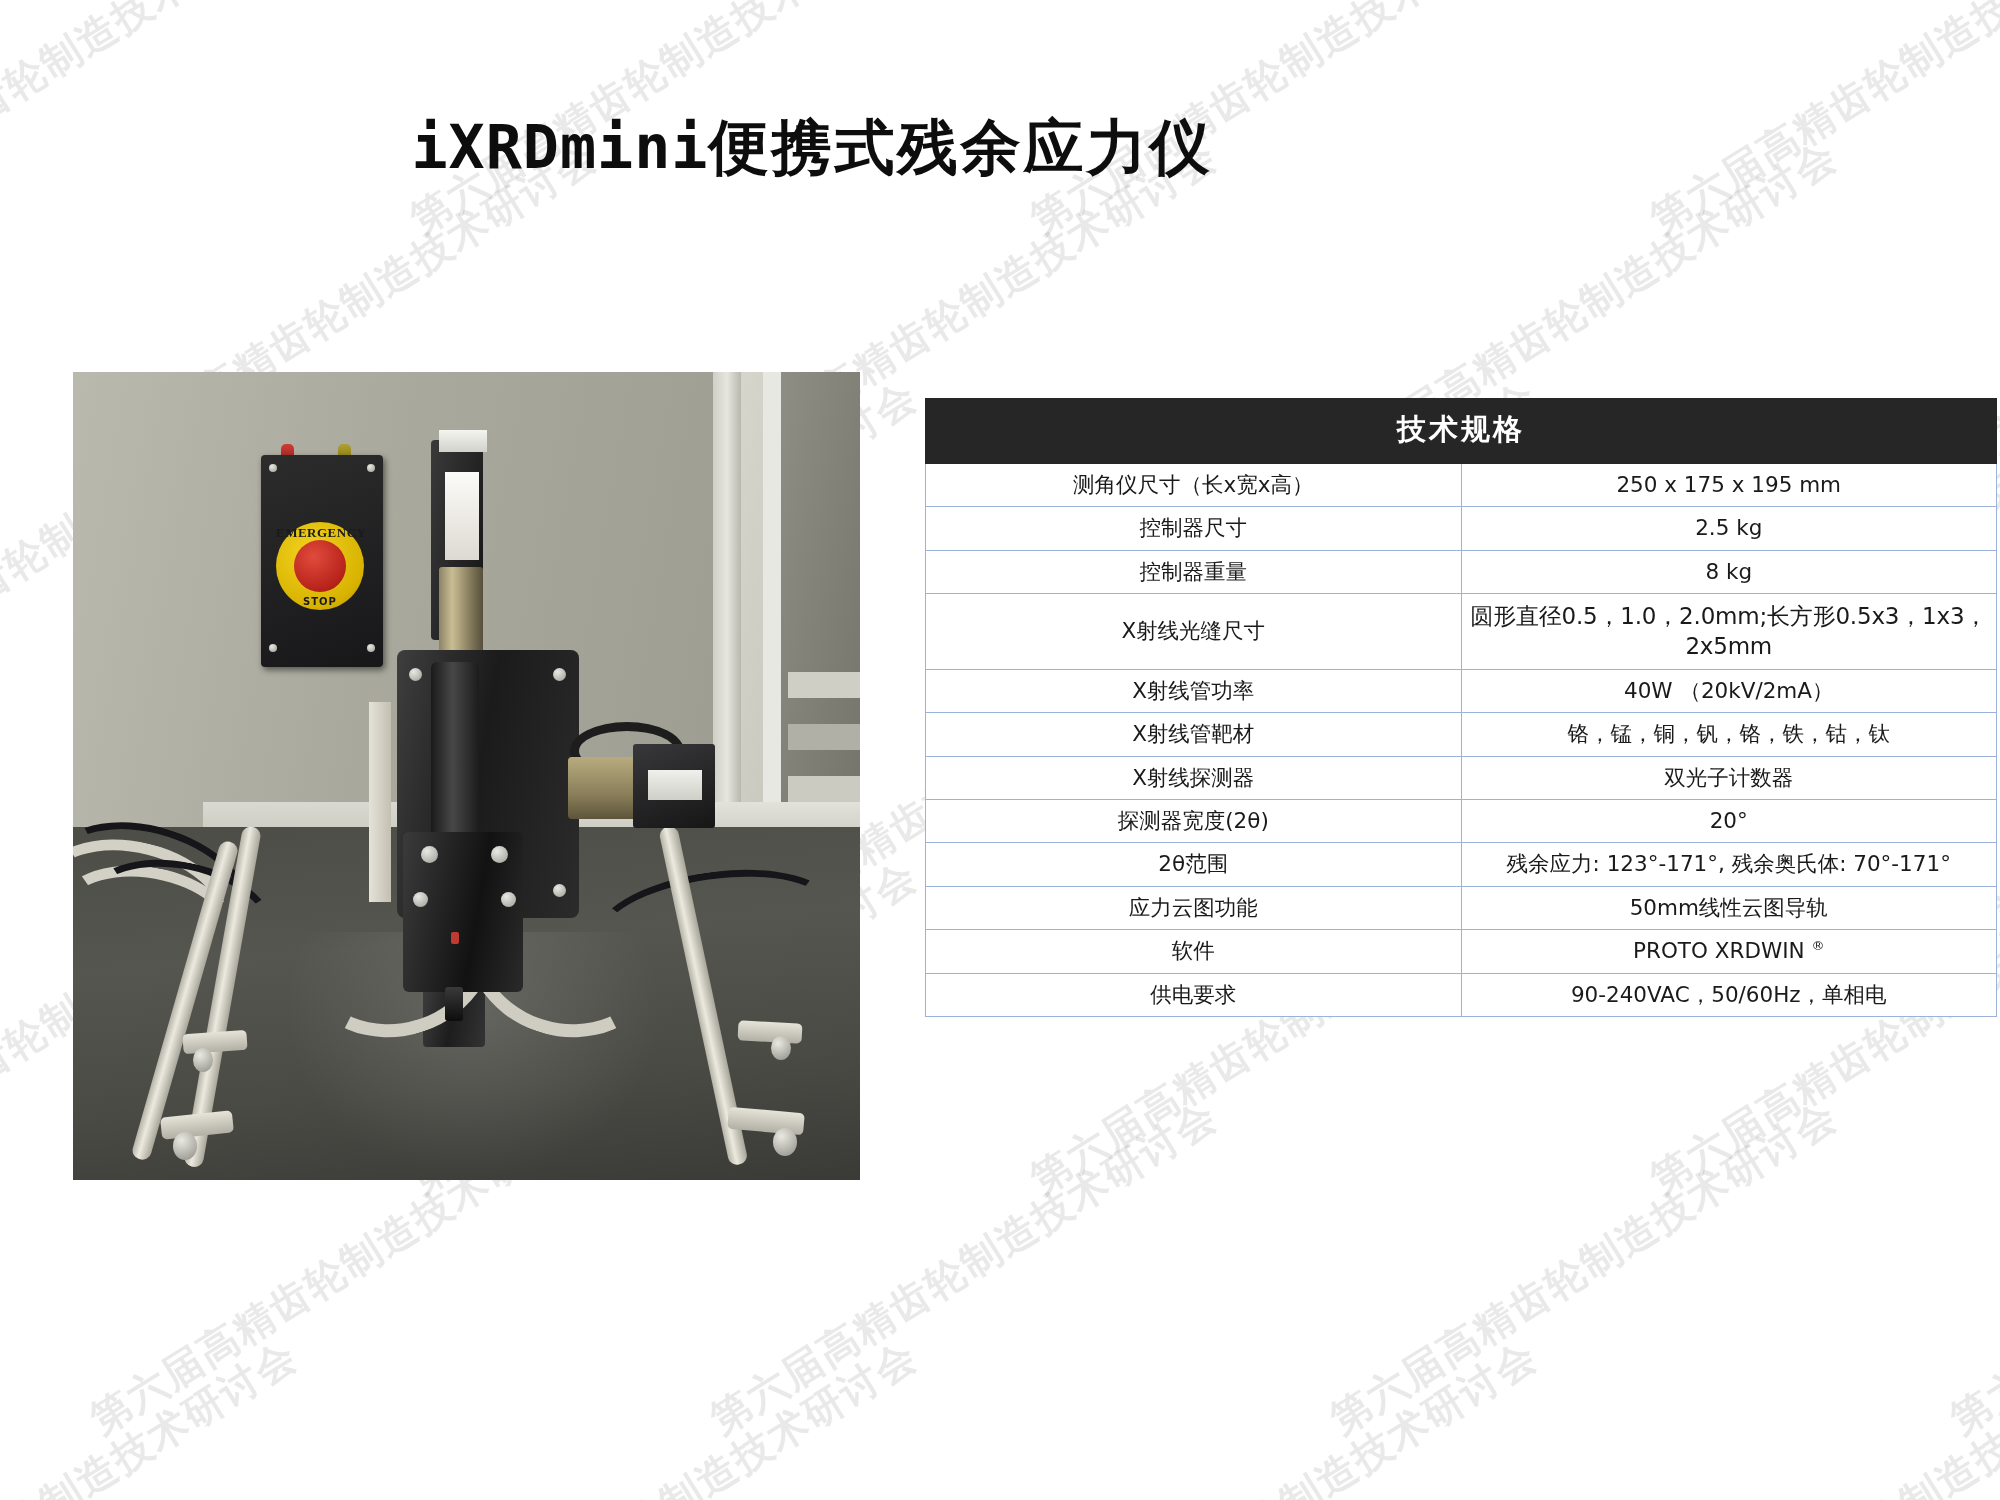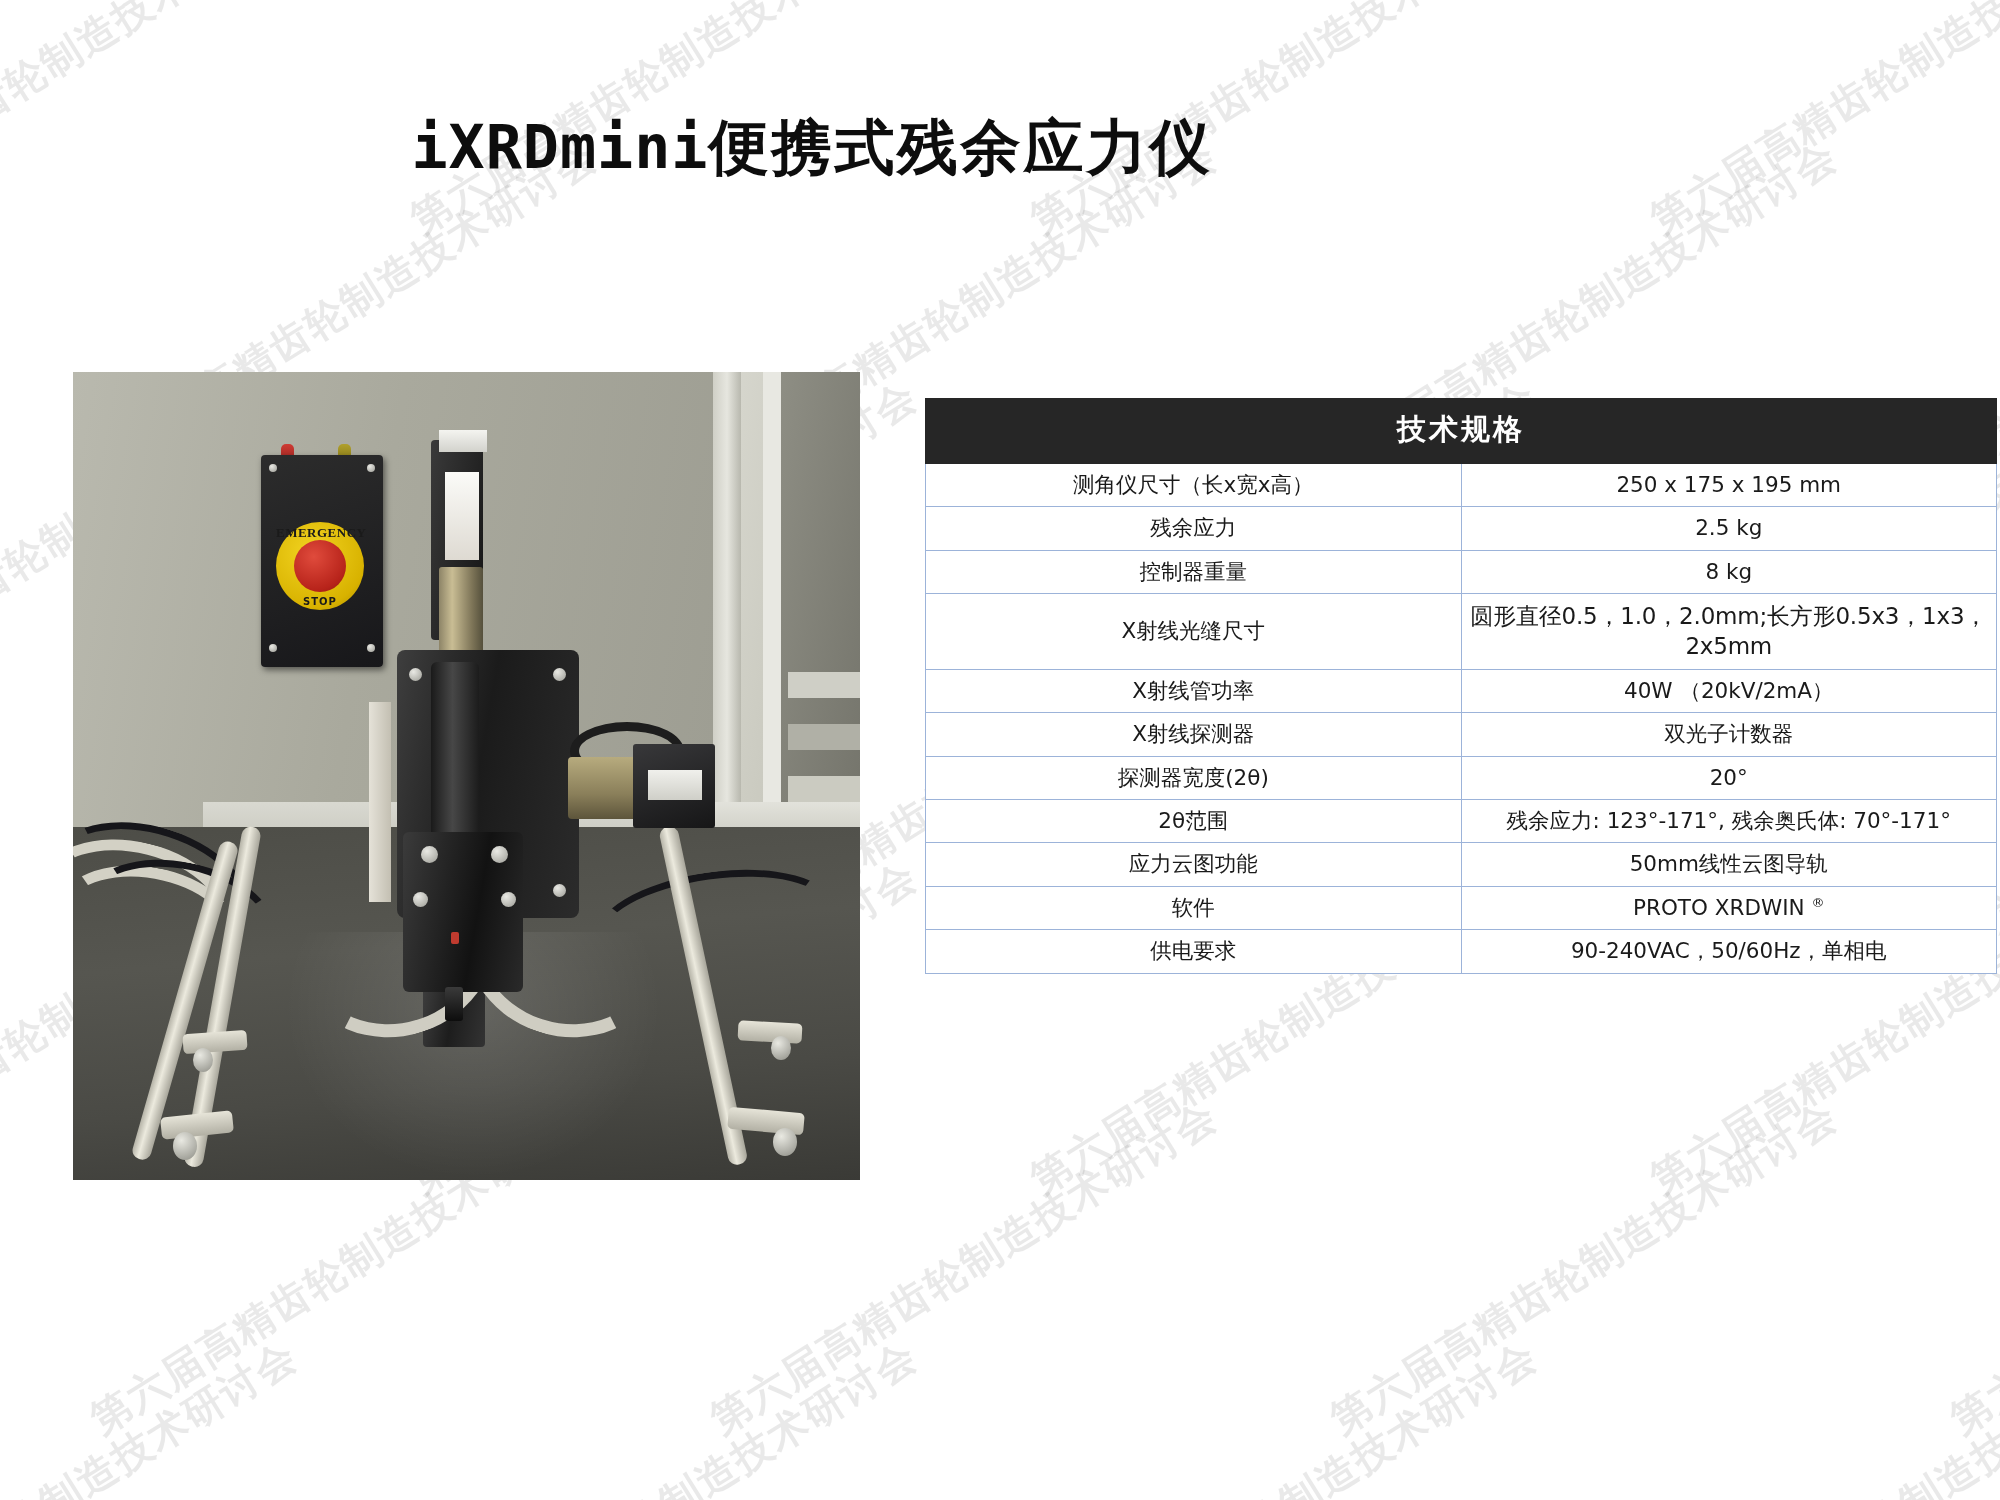--- a/index.html
+++ b/index.html
@@ -381,34 +381,38 @@
     <tr>
       <th class="header-cell" colspan="2">技术规格</th>
     </tr>
   </thead>
   <tbody id="specs-body">
       <tr>
         <td class="label-cell">测角仪尺寸（长x宽x高）</td>
         <td class="value-cell ">250 x 175 x 195 mm</td>
       </tr>
       <tr>
-        <td class="label-cell">残余应力</td>
+        <td class="label-cell">控制器尺寸</td>
         <td class="value-cell ">2.5 kg</td>
       </tr>
       <tr>
         <td class="label-cell">控制器重量</td>
         <td class="value-cell ">8 kg</td>
       </tr>
       <tr>
         <td class="label-cell">X射线光缝尺寸</td>
         <td class="value-cell tight">圆形直径0.5，1.0，2.0mm;长方形0.5x3，1x3，2x5mm</td>
       </tr>
       <tr>
         <td class="label-cell">X射线管功率</td>
         <td class="value-cell ">40W （20kV/2mA）</td>
+      </tr>
+      <tr>
+        <td class="label-cell">X射线管靶材</td>
+        <td class="value-cell ">铬，锰，铜，钒，铬，铁，钴，钛</td>
       </tr>
       <tr>
         <td class="label-cell">X射线探测器</td>
         <td class="value-cell ">双光子计数器</td>
       </tr>
       <tr>
         <td class="label-cell">探测器宽度(2θ)</td>
         <td class="value-cell ">20°</td>
       </tr>
       <tr>

